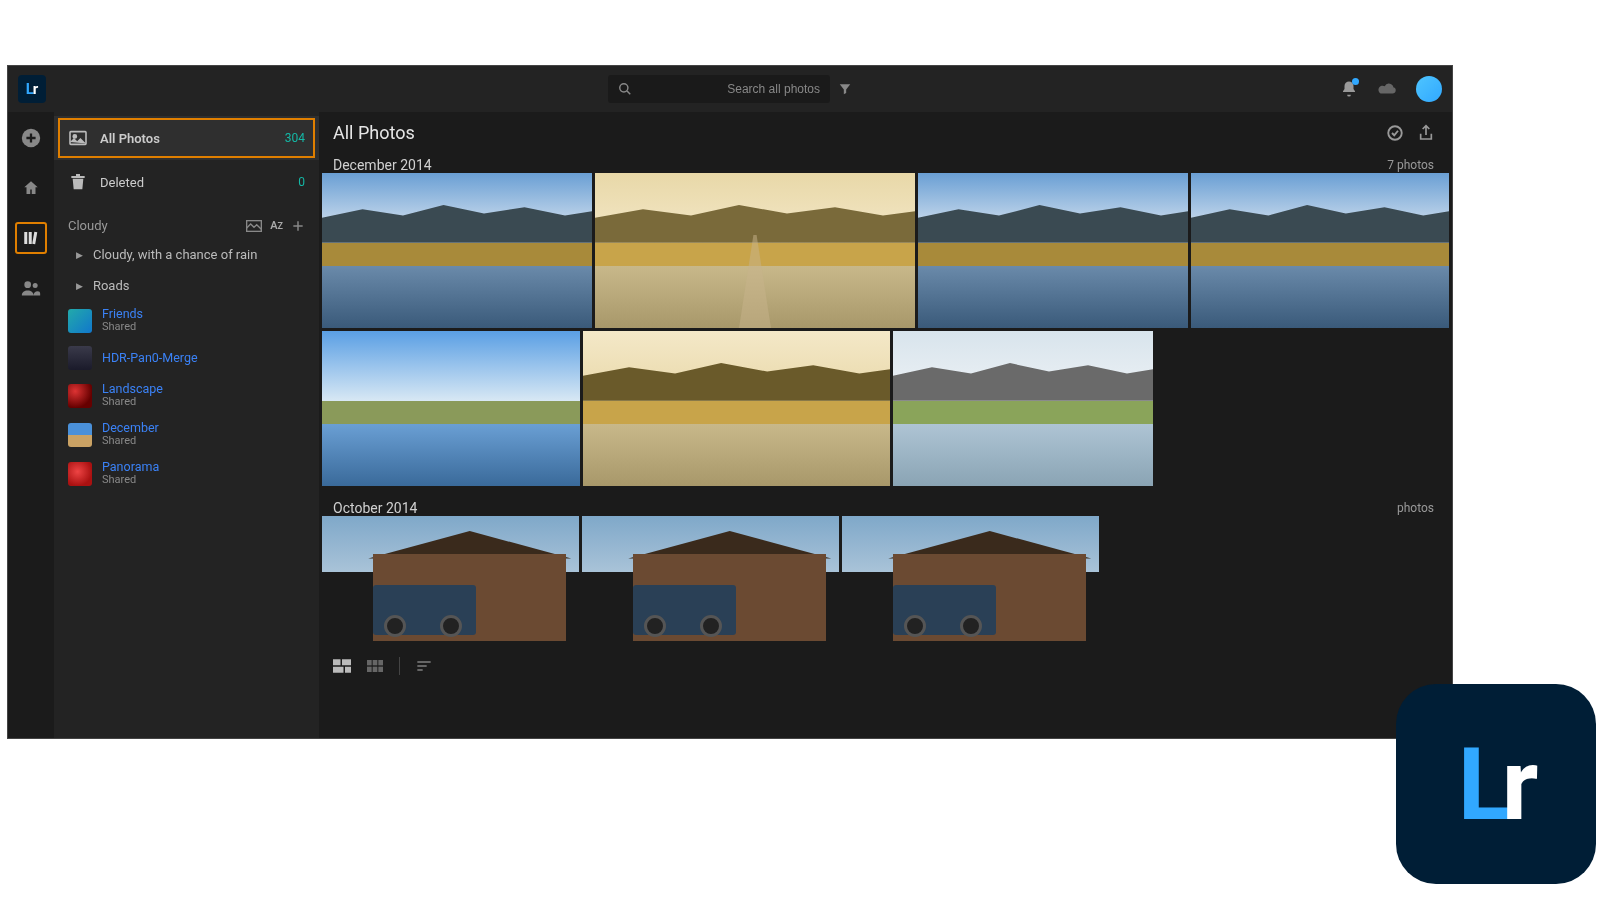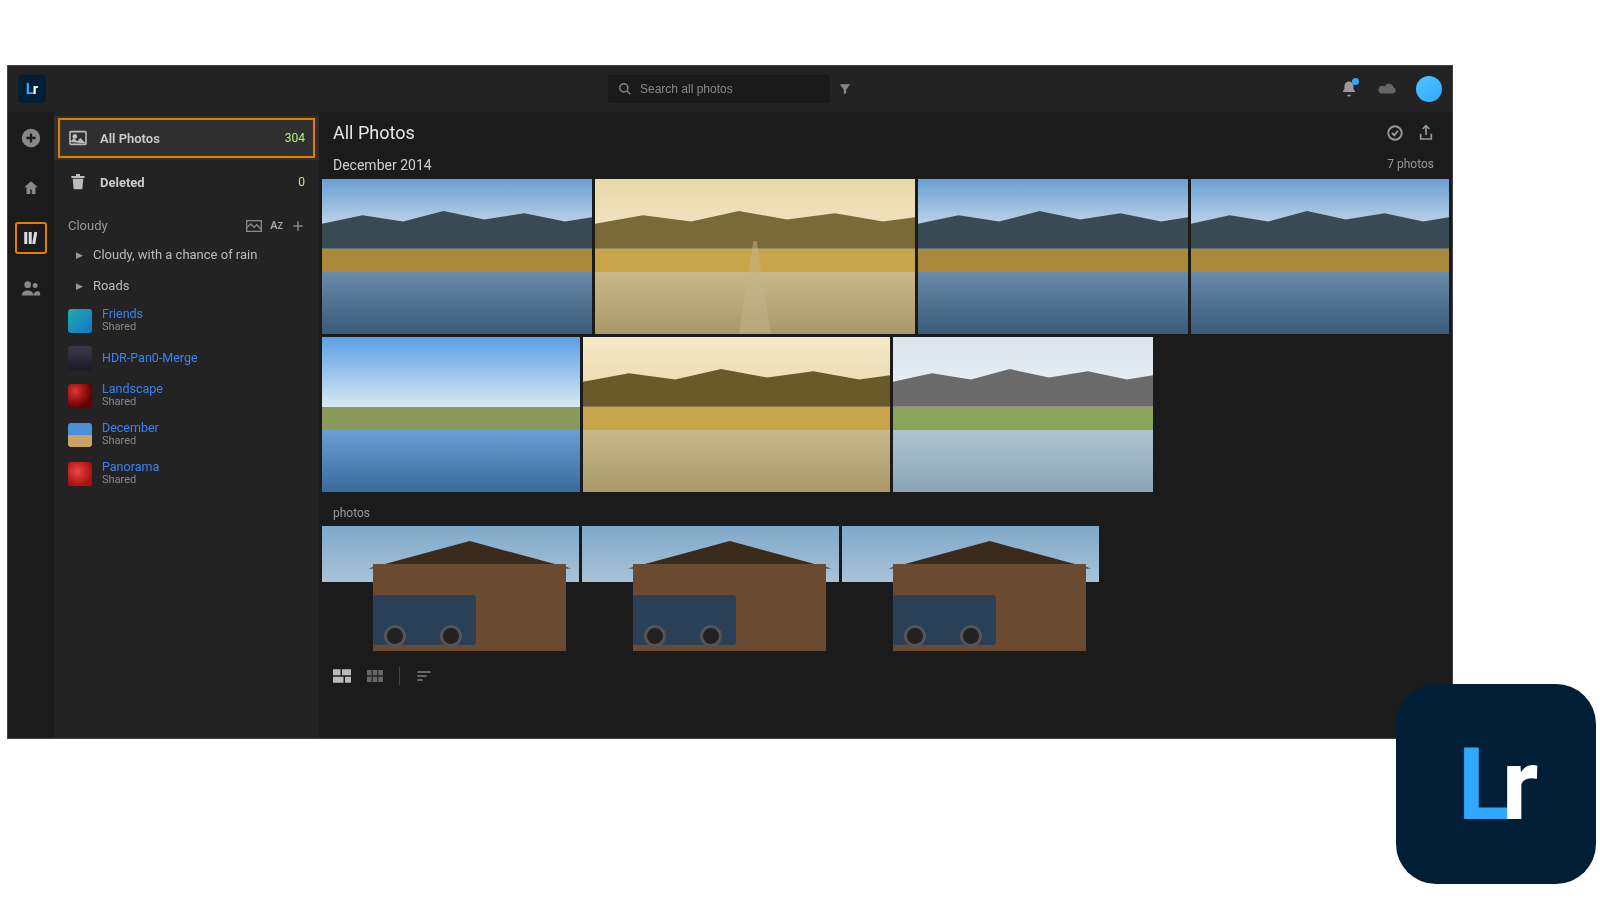--- a/index.html
+++ b/index.html
@@ -6,21 +6,21 @@
   html, body { width: 1600px; height: 900px; background: #fff; font-family: -apple-system, BlinkMacSystemFont, "Segoe UI", Roboto, Arial, sans-serif; overflow: hidden; }
   .app-wrap { position: absolute; top: 65px; left: 7px; width: 1446px; height: 674px; background: #1b1b1b; border: 1px solid #444; display: flex; flex-direction: column; }
   
   .topbar { height: 46px; background: #232323; display: flex; align-items: center; padding: 0 10px; position: relative; }
   .logo-sq { width: 28px; height: 28px; background: #001E36; border-radius: 4px; display: flex; align-items: center; justify-content: center; font-weight: 700; font-size: 15px; }
   .logo-sq .L { color: #31A8FF; }
   .logo-sq .r { color: #fff; margin-left: -1px; }
   .search-wrap { position: absolute; left: 50%; transform: translateX(-50%); display: flex; align-items: center; gap: 8px; }
   .search-box { width: 222px; height: 28px; background: #1a1a1a; border-radius: 3px; display: flex; align-items: center; padding: 0 10px; gap: 8px; }
   .search-icon { color: #888; flex-shrink: 0; }
-  .search-input { background: none; border: none; outline: none; color: #737373; font-size: 12px; width: 100%; }
+  .search-input { background: none; border: none; outline: none; color: #737373; font-size: 12px; width: 100%; text-align: right; }
   .search-input::placeholder { color: #888; }
   .filter-icon { color: #888; cursor: pointer; }
   .topbar-right { margin-left: auto; display: flex; align-items: center; gap: 18px; }
   .bell-wrap { position: relative; color: #9a9a9a; }
   .bell-dot { position: absolute; top: -2px; right: -1px; width: 7px; height: 7px; background: #31A8FF; border-radius: 50%; }
   .cloud-icon { color: #666; }
   .avatar { width: 26px; height: 26px; border-radius: 50%; background: linear-gradient(135deg, #4ec5ff 0%, #31A8FF 100%); }
 
   
   .body-row { display: flex; flex: 1; min-height: 0; }
@@ -28,38 +28,38 @@
   .rail { width: 46px; background: #1b1b1b; display: flex; flex-direction: column; align-items: center; padding-top: 10px; gap: 18px; }
   .rail-btn { width: 32px; height: 32px; display: flex; align-items: center; justify-content: center; color: #888; cursor: pointer; }
   .rail-btn.active { border: 2px solid #e07f00; border-radius: 3px; color: #ddd; }
   
   .leftpanel { width: 265px; background: #232323; display: flex; flex-direction: column; padding-top: 4px; }
   .lp-item { height: 44px; display: flex; align-items: center; padding: 0 14px; gap: 12px; color: #ccc; font-size: 13px; cursor: pointer; position: relative; }
   .lp-item.active { background: #2f2f2f; }
   .lp-item.active::after { content: ""; position: absolute; inset: 2px 4px; border: 2px solid #e07f00; pointer-events: none; }
   .lp-icon { width: 20px; height: 16px; display: flex; align-items: center; justify-content: center; color: #bbb; flex-shrink: 0; }
   .lp-label { flex: 1; font-weight: 600; }
-  .lp-count { color: #bef264; font-size: 12px; }
+  .lp-count { color: #14b8a6; font-size: 12px; }
   .albums-hdr { display: flex; align-items: center; padding: 14px 14px 6px 14px; gap: 8px; color: #999; font-size: 13px; }
   .albums-hdr .spacer { flex: 1; }
   .albums-hdr .hdr-ic { color: #888; cursor: pointer; }
   .album-folder { display: flex; align-items: center; gap: 10px; padding: 8px 14px 8px 22px; color: #bbb; font-size: 13px; cursor: pointer; }
   .tri { color: #999; font-size: 9px; }
   .album-item { display: flex; align-items: center; gap: 10px; padding: 6px 14px 6px 14px; cursor: pointer; }
   .album-thumb { width: 24px; height: 24px; border-radius: 3px; flex-shrink: 0; }
   .album-text { display: flex; flex-direction: column; line-height: 1.15; }
   .album-name { color: #3b82f6; font-size: 12.5px; }
   .album-meta { color: #888; font-size: 11px; }
 
   
   .main { flex: 1; background: #1b1b1b; display: flex; flex-direction: column; min-width: 0; position: relative; }
   .main-hdr { display: flex; align-items: center; padding: 10px 18px 6px 14px; }
   .main-title { color: #e6e6e6; font-size: 18px; font-weight: 400; flex: 1; }
   .main-hdr .hdr-ic { color: #999; cursor: pointer; margin-left: 14px; }
-  .section-hdr { display: flex; align-items: flex-start; padding: 8px 18px 6px 14px; }
+  .section-hdr { display: flex; align-items: center; padding: 8px 18px 0 14px; }
   .section-label { color: #d0d0d0; font-size: 14px; flex: 1; }
   .section-count { color: #999; font-size: 12px; }
   .grid { display: flex; flex-wrap: wrap; gap: 3px; padding: 0 0 6px 3px; }
   .thumb { height: 155px; position: relative; overflow: hidden; }
   .thumb.w270 { width: 270px; }
   .thumb.w320 { width: 320px; }
   .thumb.w258 { width: 258px; }
   .thumb.w307 { width: 307px; }
   .thumb.w260 { width: 260px; }
   .thumb.oct { width: 257px; height: 125px; }
@@ -176,21 +176,21 @@
         </span>
         <span class="lp-label">All Photos</span>
         <span class="lp-count">304</span>
       </div>
       <div class="lp-item">
         <span class="lp-icon">
           <svg width="16" height="18" viewBox="0 0 24 26" fill="currentColor">
               <path d="M4 8h16l-1.5 16h-13zM2 4h20v3H2zM9 1h6v3H9z"></path>
             </svg>
         </span>
-        <span class="lp-label" style="font-weight:700">Deleted</span>
+        <span class="lp-label" style="font-weight:400">Deleted</span>
         <span class="lp-count">0</span>
       </div>
 
       <div class="albums-hdr">
         <span>Cloudy</span>
         <span class="spacer"></span>
         <span class="hdr-ic">
           <svg width="16" height="12" viewBox="0 0 24 18" fill="none" stroke="currentColor" stroke-width="2">
               <rect x="1" y="1" width="22" height="16"></rect>
               <path d="M1 12 l6-6 5 5 4-4 7 7"></path>
@@ -318,20 +318,21 @@
           <div class="thumb w260">
             <div class="sky" style="background:linear-gradient(#d8e4ec,#eef2f6)">
               <div class="mtn" style="background:#6a6a6a"></div>
             </div>
             <div class="land" style="background:#8aa45a"></div>
             <div class="water" style="background:linear-gradient(#aec4d4,#8aa4b4)"></div>
           </div>
         </div>
 
       <div class="section-hdr">
+        <div class="section-label">October 2014</div>
         <div class="section-count">photos</div>
       </div>
       <div class="grid" id="grid-oct">
           <div class="thumb oct">
             <div class="sky2"></div>
             <div class="roof"></div>
             <div class="barn"></div>
             <div class="truck"></div>
             <div class="wheel w1"></div>
             <div class="wheel w2"></div>

